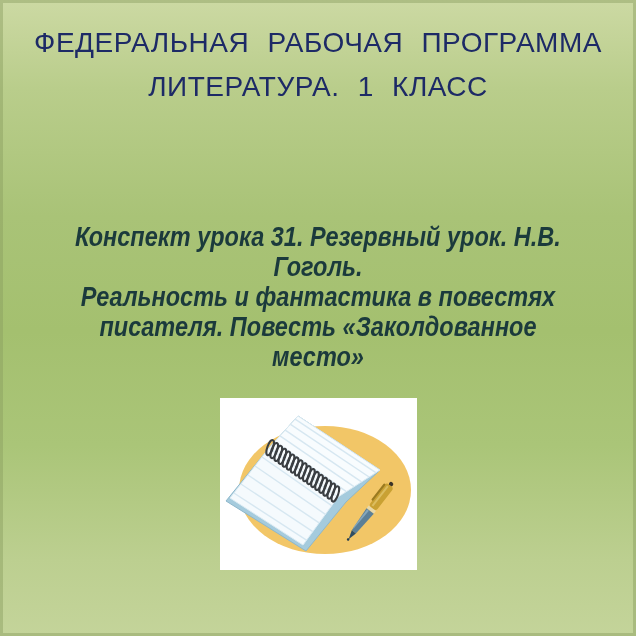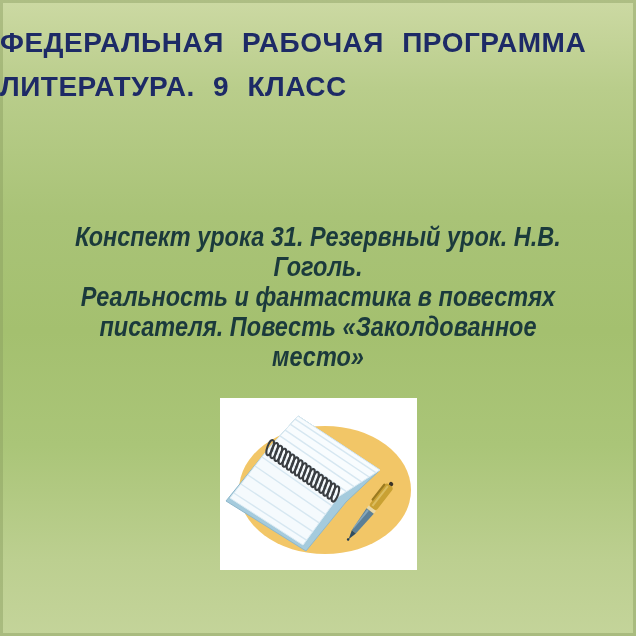--- a/index.html
+++ b/index.html
@@ -21,23 +21,24 @@
       #aac578 70%,
       #bccf90 88%,
       #c4d49a 100%);
     box-shadow: inset 0 0 0 3px rgba(138, 158, 95, 0.45);
   }
   .title-block {
     position: absolute;
     top: 21px;
     left: 0;
     width: 100%;
+    text-align: center;
     color: #1d2a66;
     font-size: 28px;
-    font-weight: bold;
+    font-weight: normal;
     line-height: 44px;
     letter-spacing: 0.5px;
     word-spacing: 10px;
   }
   .body-block {
     position: absolute;
     top: 222px;
     left: 0;
     width: 100%;
     text-align: center;
@@ -60,21 +61,21 @@
   }
   .image-box svg { display: block; }
 </style>
 </head>
 <body>
 
 <div class="slide">
 
   <div class="title-block">
     <div>ФЕДЕРАЛЬНАЯ РАБОЧАЯ ПРОГРАММА</div>
-    <div>ЛИТЕРАТУРА. 9 КЛАСС</div>
+    <div>ЛИТЕРАТУРА. 1 КЛАСС</div>
   </div>
 
   <div class="body-block">
     <div>Конспект урока 31. Резервный урок. Н.В. Гоголь.</div>
     <div>Реальность и фантастика в повестях</div>
     <div>писателя. Повесть «Заколдованное место»</div>
   </div>
 
   <div class="image-box">
     <svg width="197" height="172" viewBox="0 0 197 172" xmlns="http://www.w3.org/2000/svg">

